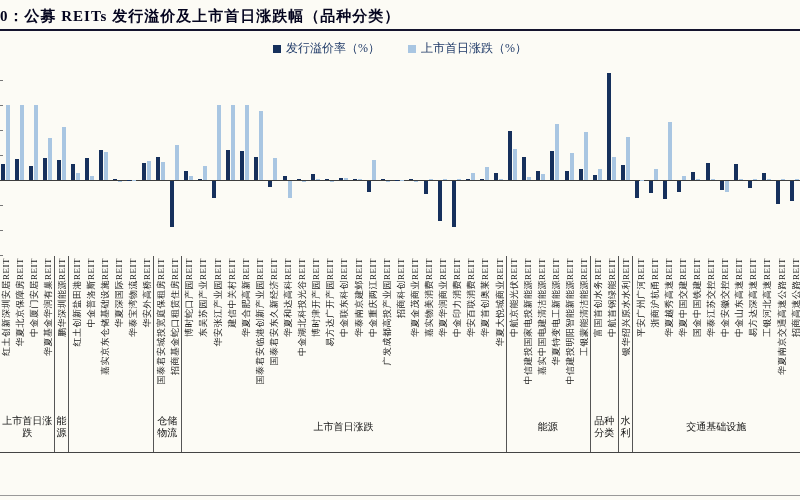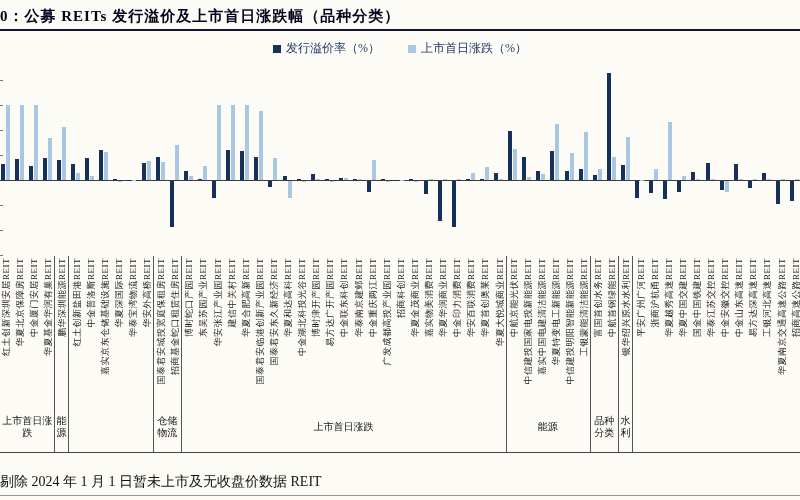--- a/index.html
+++ b/index.html
@@ -239,18 +239,18 @@
       <div class="glab" style="left: 153.05px; width: 28.2px;">仓储物流</div>
       <div class="gdiv" style="left: 181.25px;"></div>
       <div class="glab" style="left: 181.25px; width: 324.3px;">上市首日涨跌</div>
       <div class="gdiv" style="left: 505.55px;"></div>
       <div class="glab" style="left: 505.55px; width: 84.6px;">能源</div>
       <div class="gdiv" style="left: 590.15px;"></div>
       <div class="glab" style="left: 590.15px; width: 28.2px;">品种分类</div>
       <div class="gdiv" style="left: 618.35px;"></div>
       <div class="glab" style="left: 618.35px; width: 14.1px;">水利</div>
       <div class="gdiv" style="left: 632.45px;"></div>
+      <div class="glab" style="left: 632.45px; width: 167.55px;">交通基础设施</div>
     </div>
 
   <div class="footer-rule"></div>
-  <div class="footer-note">剔除 2024 年 1 月 1 日暂未上市及无收盘价数据 REIT</div>
   <div class="bottom-rule"></div>
 </div>
 
 </body></html>

